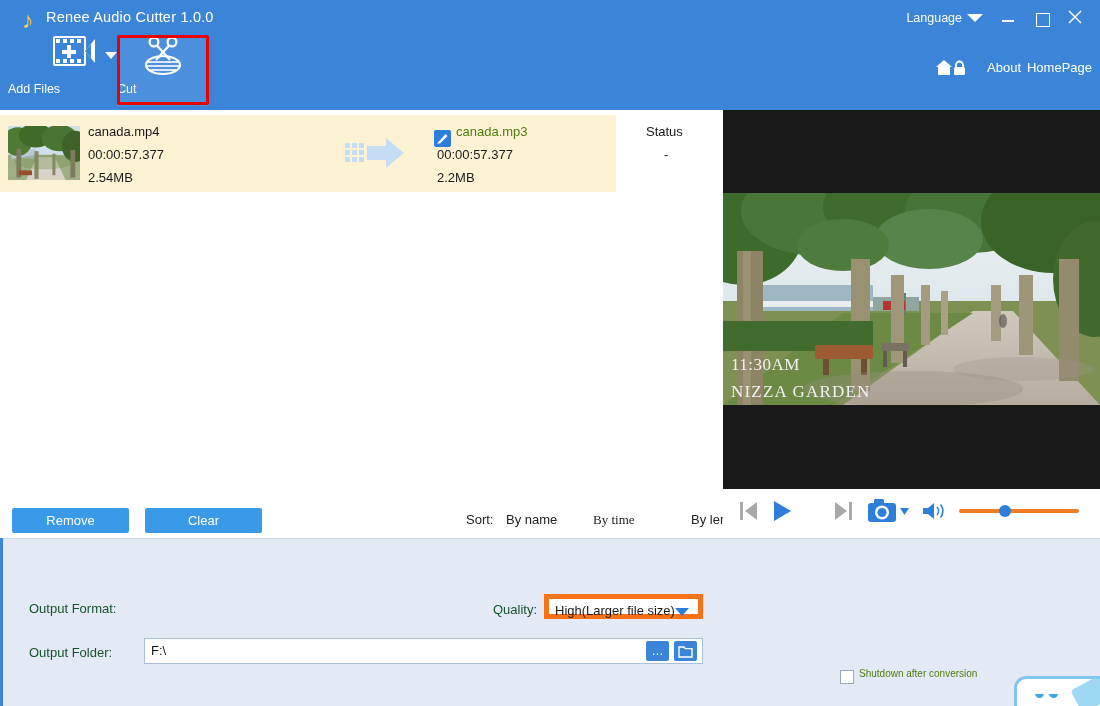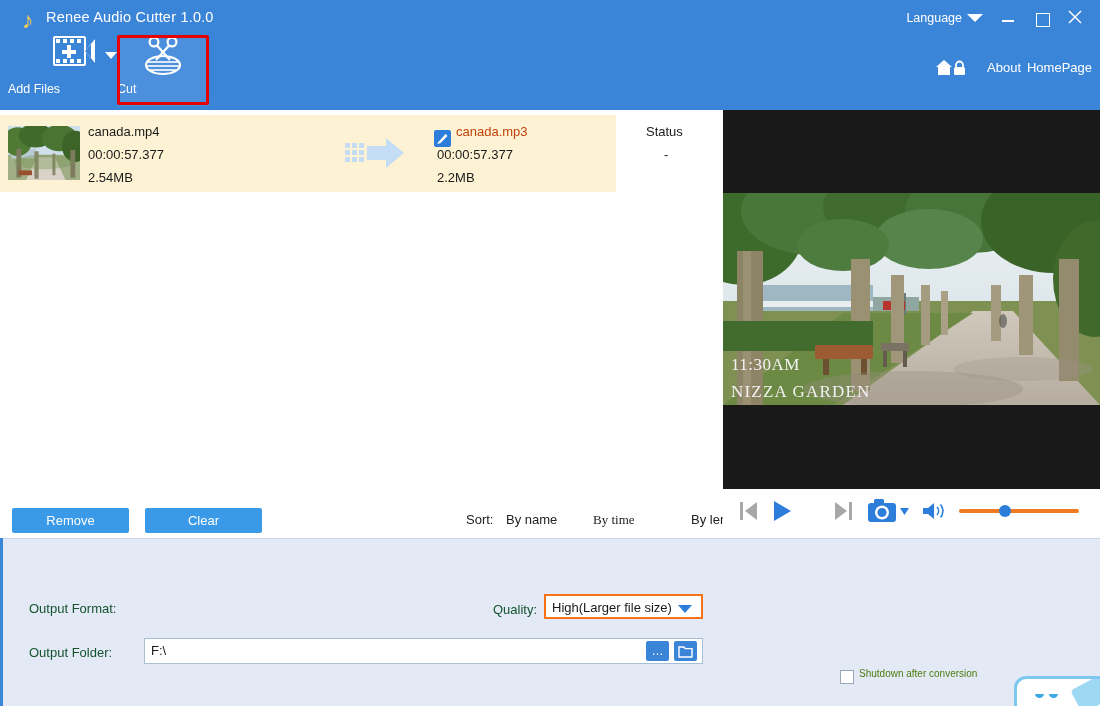--- a/index.html
+++ b/index.html
@@ -105,21 +105,21 @@
   .arr-body{position:absolute;left:22px;top:9px;width:20px;height:14px;background:#c5dcf5;}
   .arr-head{
     position:absolute;left:41px;top:1px;width:0;height:0;
     border-top:15px solid transparent;border-bottom:15px solid transparent;
     border-left:18px solid #c5dcf5;
   }
 
   .editico{
     position:absolute;left:434px;top:130px;width:17px;height:17px;background:#2d7ddb;border-radius:2px;
   }
-  .dst-name{position:absolute;left:456px;top:9px;font-size:13px;color:#c2410c;}
+  .dst-name{position:absolute;left:456px;top:9px;font-size:13px;color:#4d7c0f;}
   .dst-dur{position:absolute;left:437px;top:32px;font-size:13px;color:#1a1a1a;}
   .dst-size{position:absolute;left:437px;top:55px;font-size:13px;color:#1a1a1a;}
   .st-head{position:absolute;left:646px;top:9px;font-size:13px;color:#1a1a1a;}
   .st-val{position:absolute;left:664px;top:32px;font-size:13px;color:#1a1a1a;}
 
   
   .listfooter{position:absolute;left:0;top:495px;width:722px;height:43px;background:#fff;}
   .btn-blue{
     position:absolute;top:13px;height:25px;background:#3b9ae8;color:#fff;
     border:none;border-radius:2px;font-size:13px;font-family:inherit;cursor:default;
@@ -174,21 +174,21 @@
   #cmb-format .sel{
     position:absolute;left:1px;top:1px;width:262px;height:21px;background:#1673c8;
     color:#fff;font-size:13px;line-height:21px;padding-left:4px;box-sizing:border-box;
     outline:1px dotted #d8b96a;
   }
   .combo-arrow{
     position:absolute;right:9px;top:9px;width:0;height:0;
     border-left:7px solid transparent;border-right:7px solid transparent;
     border-top:8px solid #2d7ddb;
   }
-  #cmb-quality{left:544px;top:594px;width:159px;height:25px;border:2px solid #f97316;}
+  #cmb-quality{left:544px;top:594px;width:159px;height:25px;border:5px solid #f97316;}
   #cmb-quality .qtext{
     position:absolute;left:6px;top:4px;font-size:13px;color:#1a1a1a;white-space:nowrap;
   }
 
   #fld-folder{
     position:absolute;left:144px;top:638px;width:559px;height:26px;
     background:#fff;border:1px solid #a9bfd6;box-sizing:border-box;
   }
   #fld-folder .val{position:absolute;left:6px;top:4px;font-size:13px;color:#1a1a1a;}
   .sqbtn{

